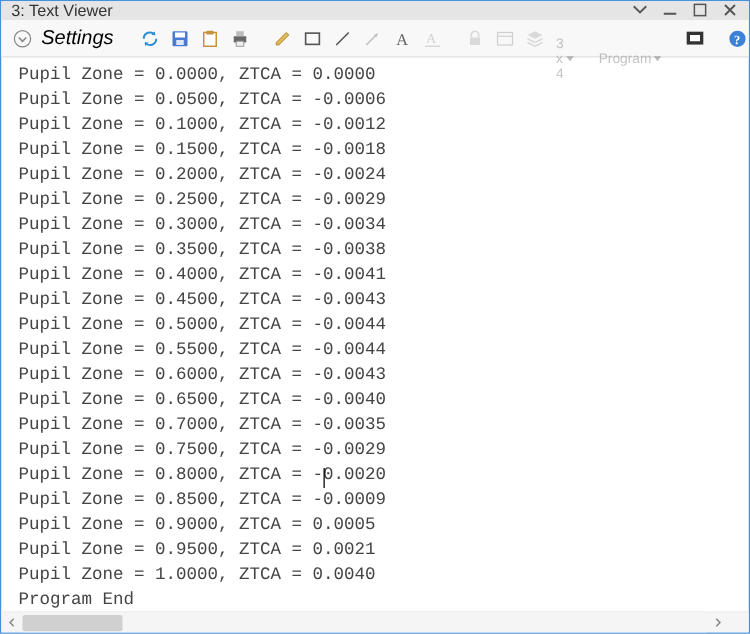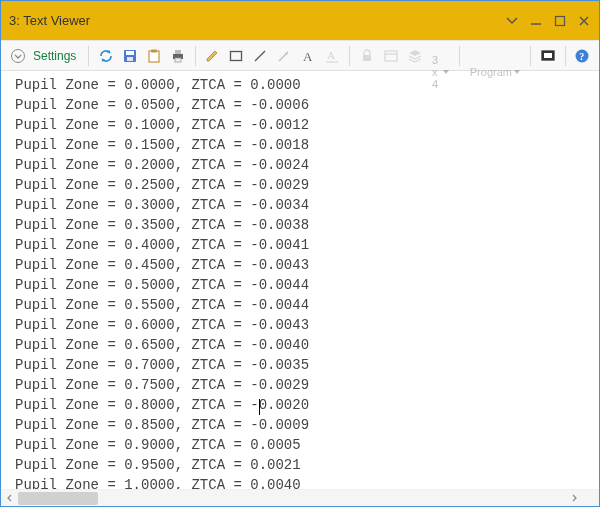--- a/index.html
+++ b/index.html
@@ -9,22 +9,22 @@
     font-size: 12px;
     background: #fff;
     width: 600px;
     height: 507px;
     overflow: hidden;
     border: 1px solid #4a90d9;
     display: flex;
     flex-direction: column;
   }
   .titlebar {
-    height: 40px;
-    background: #eab308;
+    height: 15px;
+    background: #e5e5e5;
     display: flex;
     align-items: center;
     padding: 0 8px;
     color: #333;
     font-size: 13px;
     border-bottom: 1px solid #e5e5e5;
   }
   .titlebar .title { flex: 1; }
   .titlebar .wc { display: flex; gap: 10px; align-items: center; }
   .wc-btn { width: 14px; height: 14px; display: inline-flex; align-items: center; justify-content: center; color: #555; cursor: pointer; }
@@ -41,24 +41,24 @@
   .tb-sep { width: 1px; height: 20px; background: #d8d8d8; margin: 0 4px; }
   .tb-btn {
     min-width: 22px; height: 22px;
     display: inline-flex; align-items: center; justify-content: center;
     border-radius: 2px; cursor: pointer;
     color: #555;
   }
   .tb-btn svg { width: 16px; height: 16px; }
   .tb-label {
     padding: 0 6px;
-    color: #15803d;
-    font-size: 12px;
+    color: #000000;
+    font-size: 16px;
     cursor: pointer;
-    display: inline-flex; align-items: center; gap: 3px;
+    display: inline-flex; align-items: center; gap: 3px; font-style: italic;
   }
   .tb-label.settings { padding-left: 2px; }
   .tb-disabled { opacity: 0.5; }
   .tb-dd { display:inline-flex; align-items:center; gap:2px; padding:0 4px; color:#888; font-size:11px;margin-top:32px; }
   .chev { width:0;height:0;border-left:3px solid transparent;border-right:3px solid transparent;border-top:4px solid #777; display:inline-block; }
   .content-wrap {
     flex: 1;
     display: flex;
     flex-direction: column;
     overflow: hidden;

